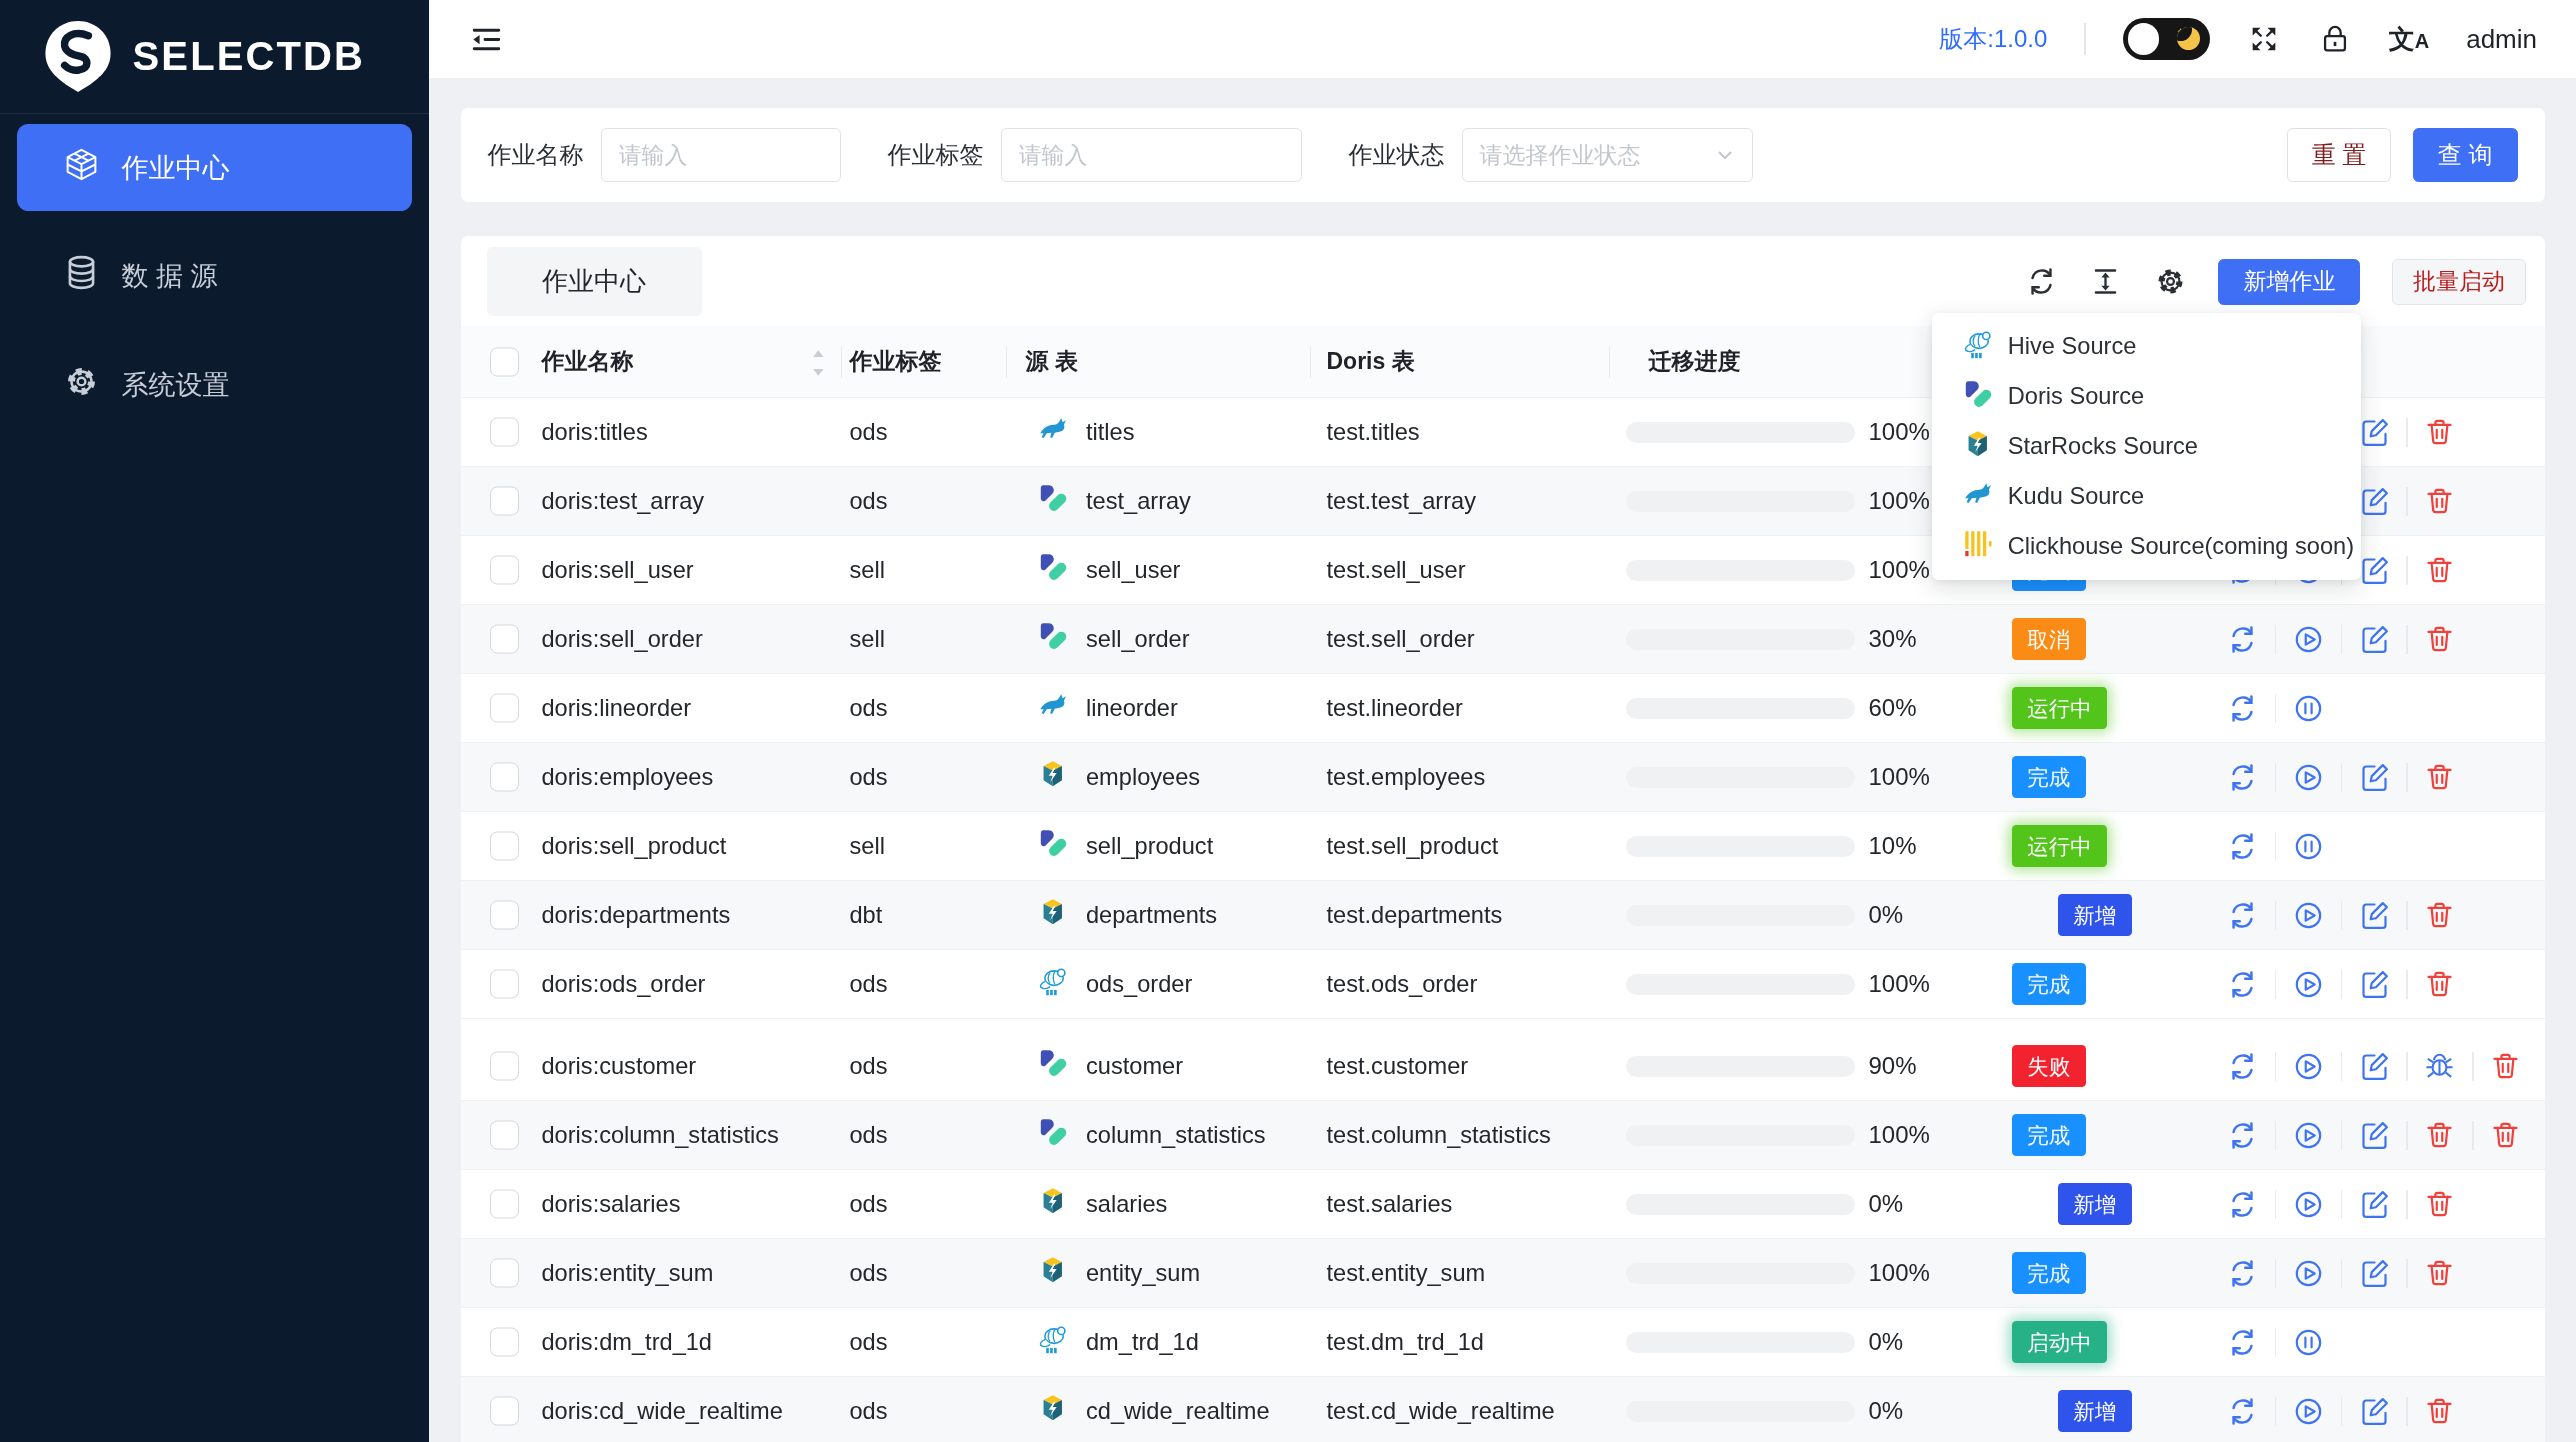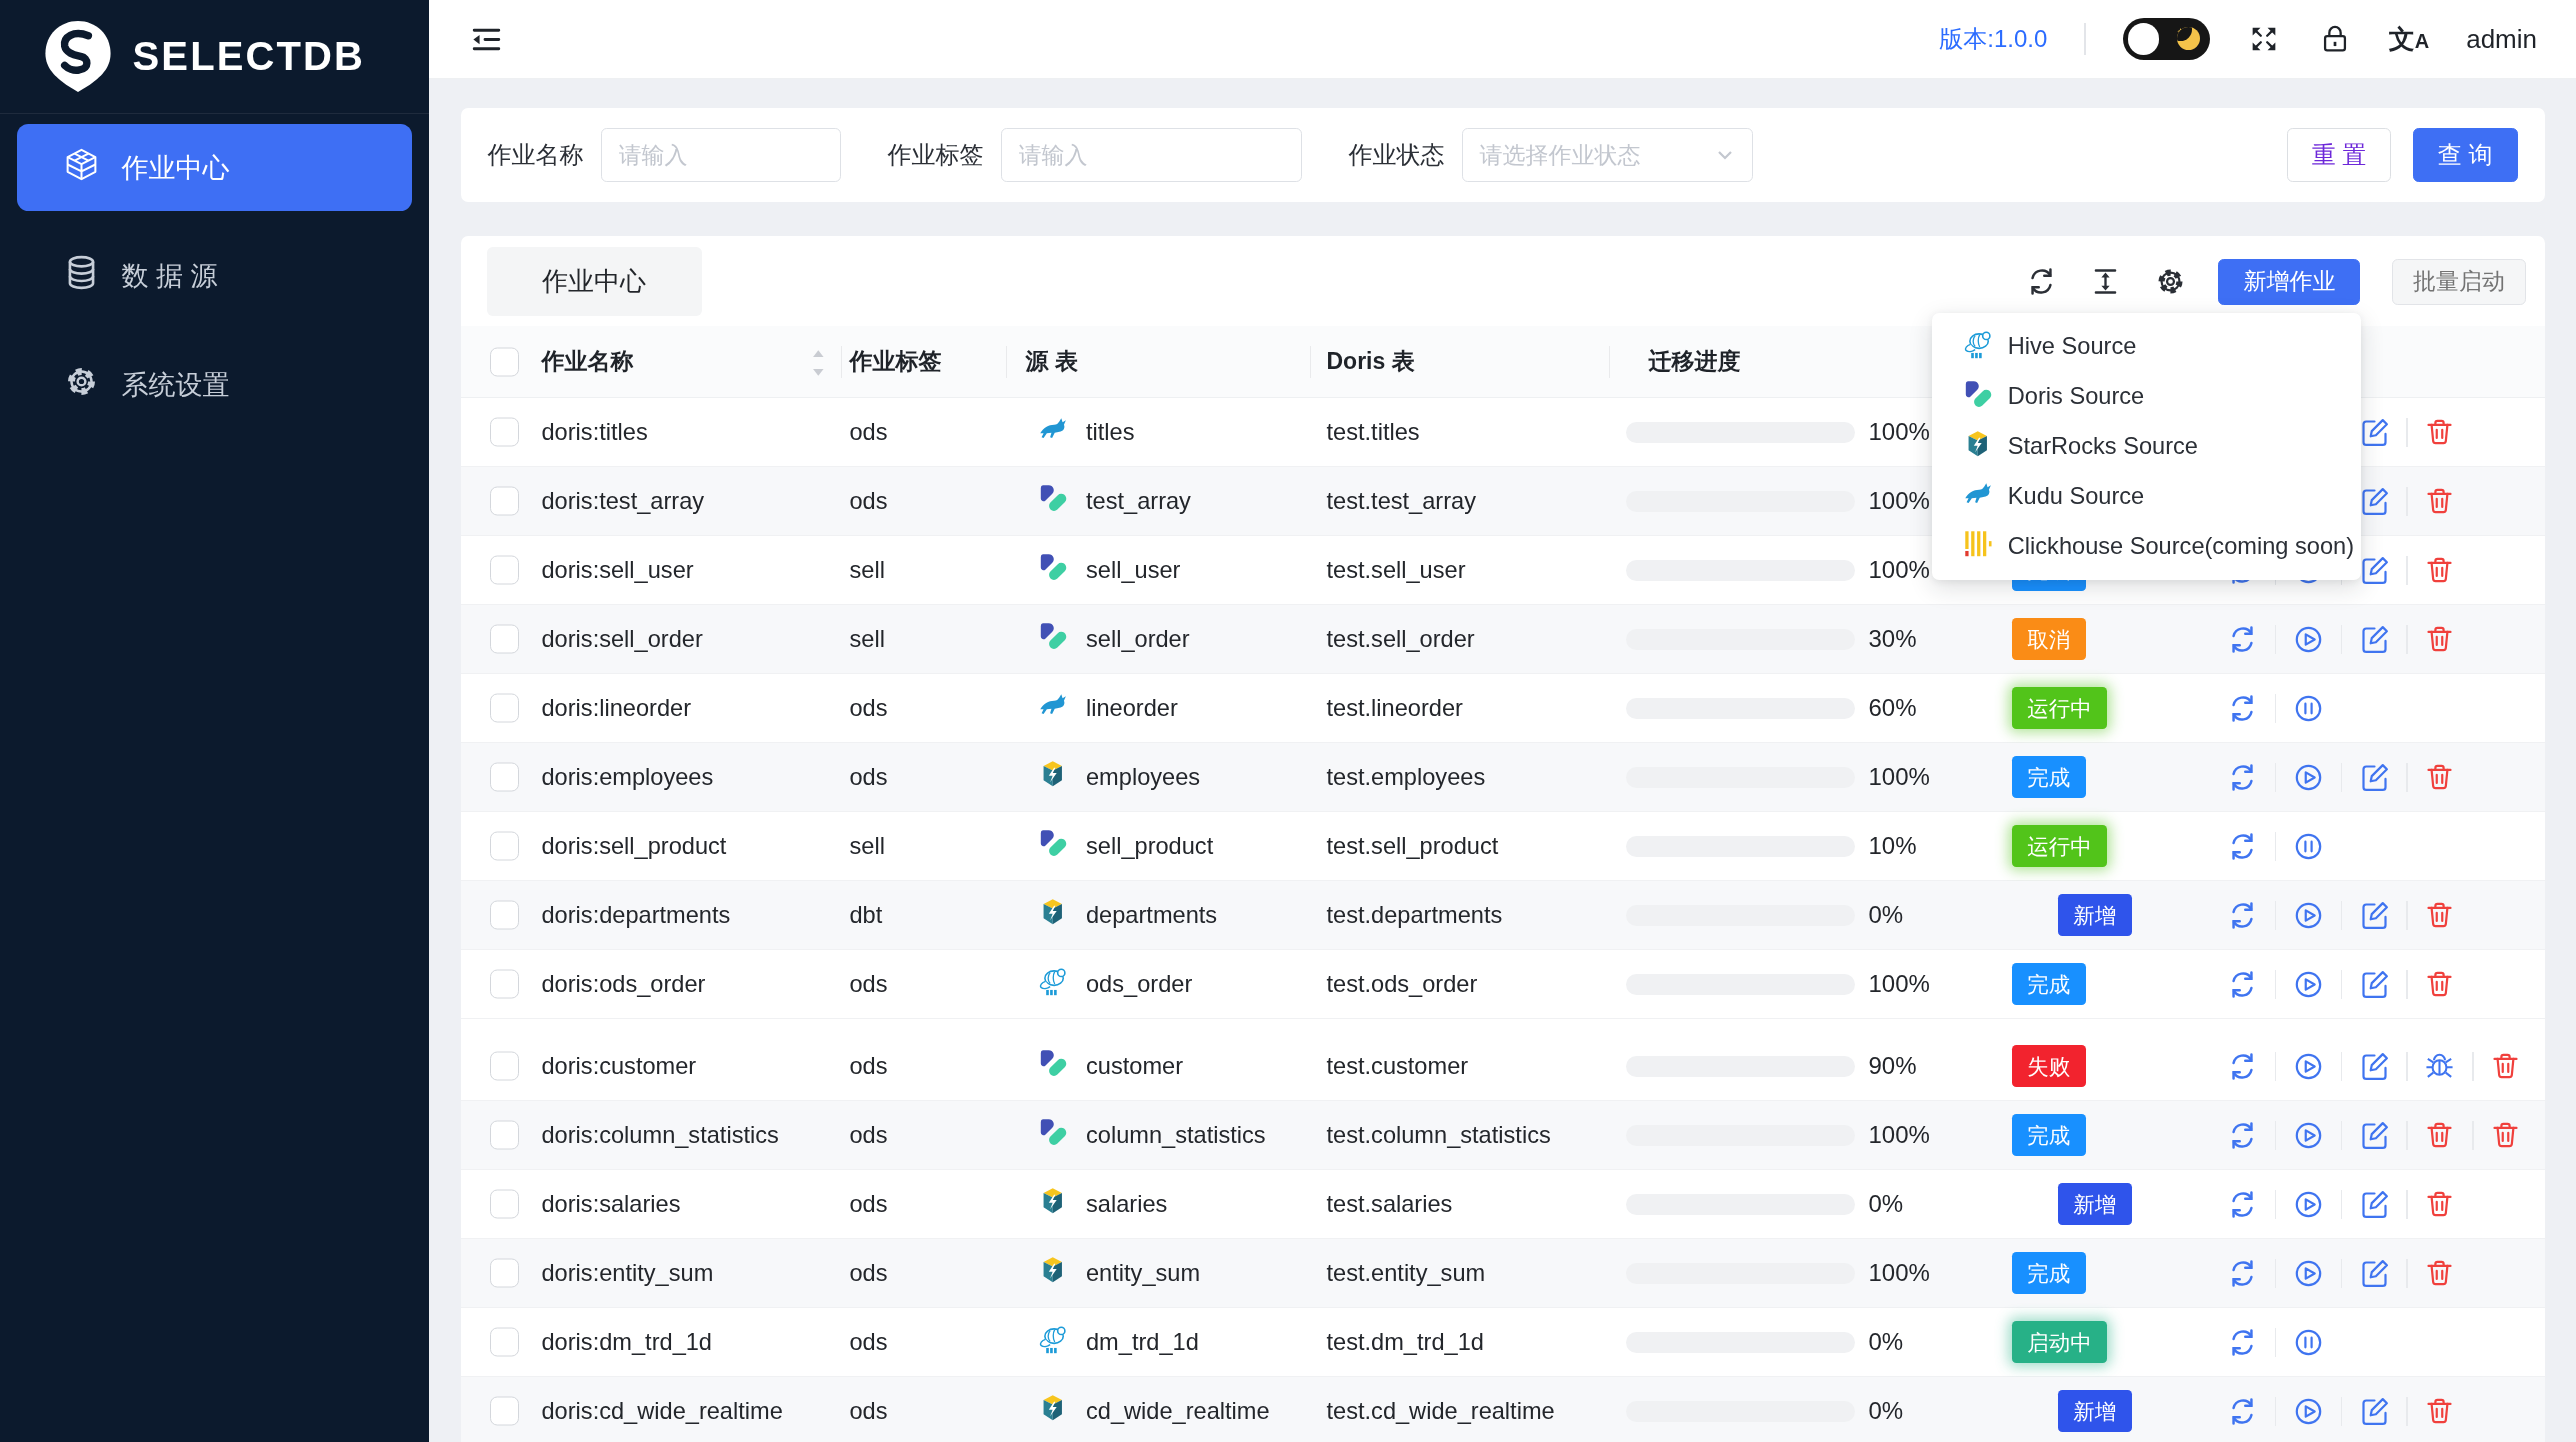--- a/index.html
+++ b/index.html
@@ -47,23 +47,23 @@
   .f-input { height:54px; border:1.4px solid #dee1e6; border-radius:5.7px; font-size:23px; padding:0 17px;
     color:#2b2f36; margin-left:17px; font-family:inherit; }
   .f-input::placeholder { color:#c3c7cf; }
   .f-group { display:flex; align-items:center; margin-right:47px; }
   .f-select { width:291px; height:54px; border:1.4px solid #dee1e6; border-radius:5.7px; margin-left:17px;
     display:flex; align-items:center; padding:0 14.3px 0 17px; color:#c3c7cf; font-size:23px; cursor:pointer; }
   .f-select .chev { margin-left:auto; }
   .f-select .chev svg { width:24px; height:24px; display:block; }
   .btn { height:54px; border-radius:5.7px; font-size:24px; display:inline-flex; align-items:center;
     justify-content:center; cursor:pointer; white-space:nowrap; font-family:inherit; }
-  .btn-plain { background:#fff; border:1.4px solid #dcdfe3; color:#6d28d9; padding:16px 24px; }
+  .btn-plain { background:#fff; border:1.4px solid #dcdfe3; color:#7f1d1d; padding:16px 24px; }
   .btn-primary { background:#3e6ff4; border:1.4px solid #3e6ff4; color:#fff; padding:0 24px; }
-  .btn-disabled { background:#f5f6f7; border:1.4px solid #e2e4e8; color:#737373; padding:0 20px; cursor:not-allowed; }
+  .btn-disabled { background:#f5f6f7; border:1.4px solid #e2e4e8; color:#b91c1c; padding:0 20px; cursor:not-allowed; }
   .filter-btns { margin-left:auto; display:flex; gap:21.5px; }
 
   .table-card { position:absolute; left:31.5px; top:157px; width:2084px; height:1288px; background:#fff; border-radius:7.2px; }
   .card-top { position:relative; height:80px; }
   .tab { position:absolute; left:26px; top:11.4px; width:215px; height:69px; background:#f4f5f6; border-radius:5.7px;
     display:flex; align-items:center; justify-content:center; font-size:26px; color:#23262b; cursor:pointer; }
   .tools { position:absolute; right:18.6px; top:11.4px; height:69px; display:flex; align-items:center; gap:31.5px; }
   .tool-icon { color:#2b2f36; cursor:pointer; }
   .tool-icon svg { width:33px; height:33px; display:block; }
   .btn-sm { height:46px; font-size:23px; }

